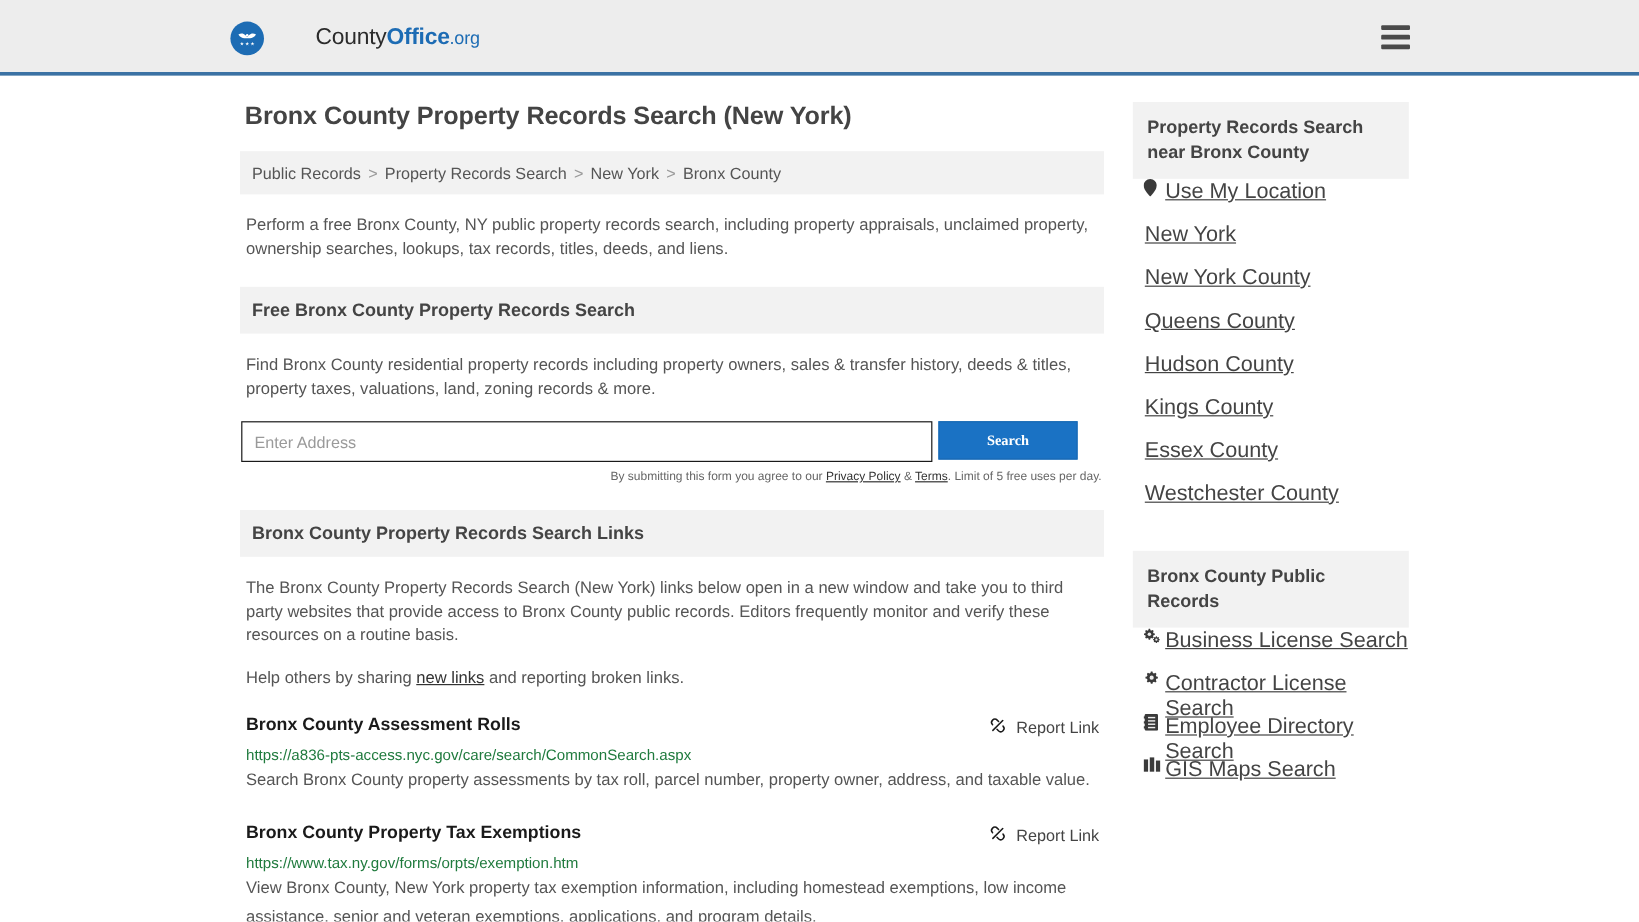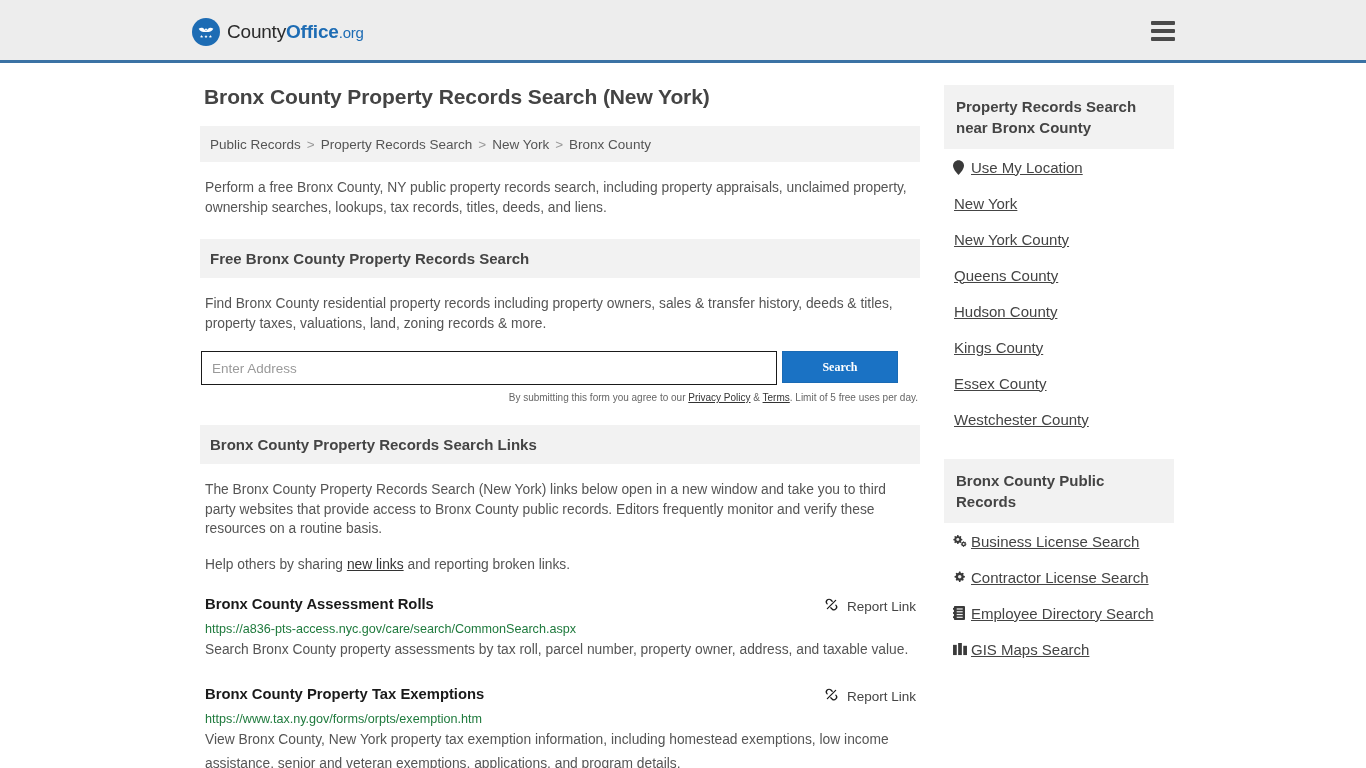--- a/index.html
+++ b/index.html
@@ -23,20 +23,21 @@
     align-items: center;
     position: relative;
   }
   .logo-wrap {
     position: absolute;
     left: 192px;
     top: 18px;
     display: flex;
     align-items: center;
     text-decoration: none;
+    gap: 36px;
   }
   .logo-mark {
     width: 28px;
     height: 28px;
     border-radius: 50%;
     background: #1d6cb4;
     display: flex;
     align-items: center;
     justify-content: center;
     flex-shrink: 0;
@@ -246,23 +247,23 @@
     background: #f2f2f2;
     padding: 11px 12px;
     font-size: 15px;
     font-weight: bold;
     color: #444;
     line-height: 21px;
   }
   .side-list { padding: 0 0 0 9px; margin: 0; list-style: none; }
   .side-list li {
     display: flex;
-    align-items: center;
+    align-items: flex-start;
     height: 36px;
-    font-size: 15px;
+    font-size: 18px;
   }
   .side-list li .ico {
     width: 18px;
     display: inline-flex;
     align-items: center;
     justify-content: flex-start;
     flex-shrink: 0;
     color: #3a3a3a;
   }
   .side-list li a {

